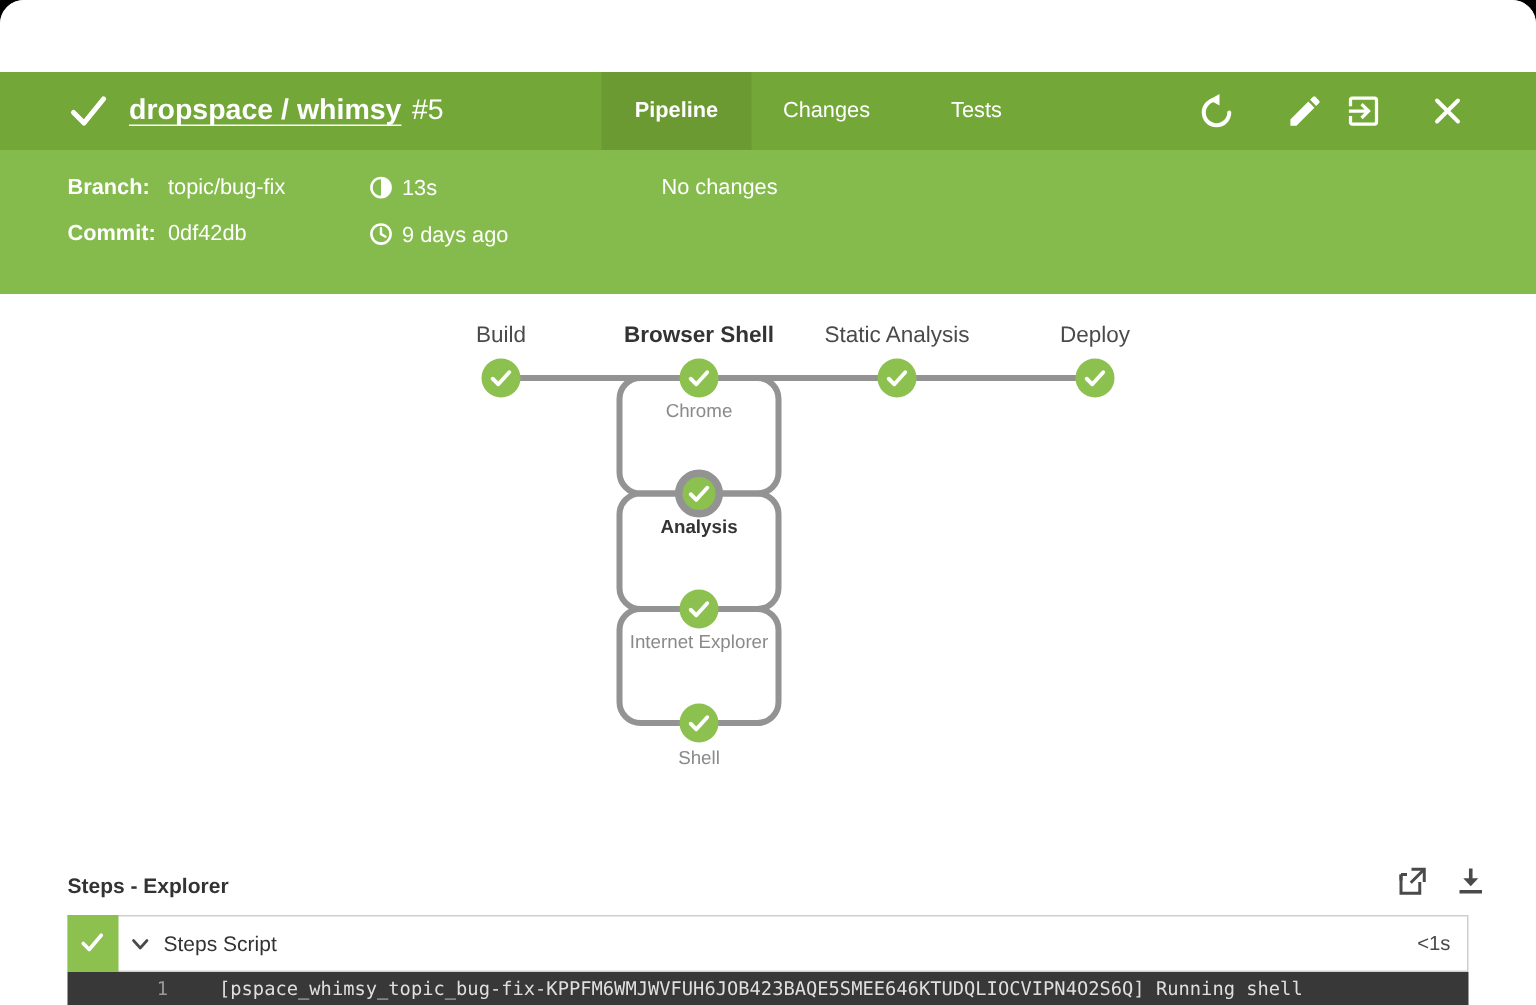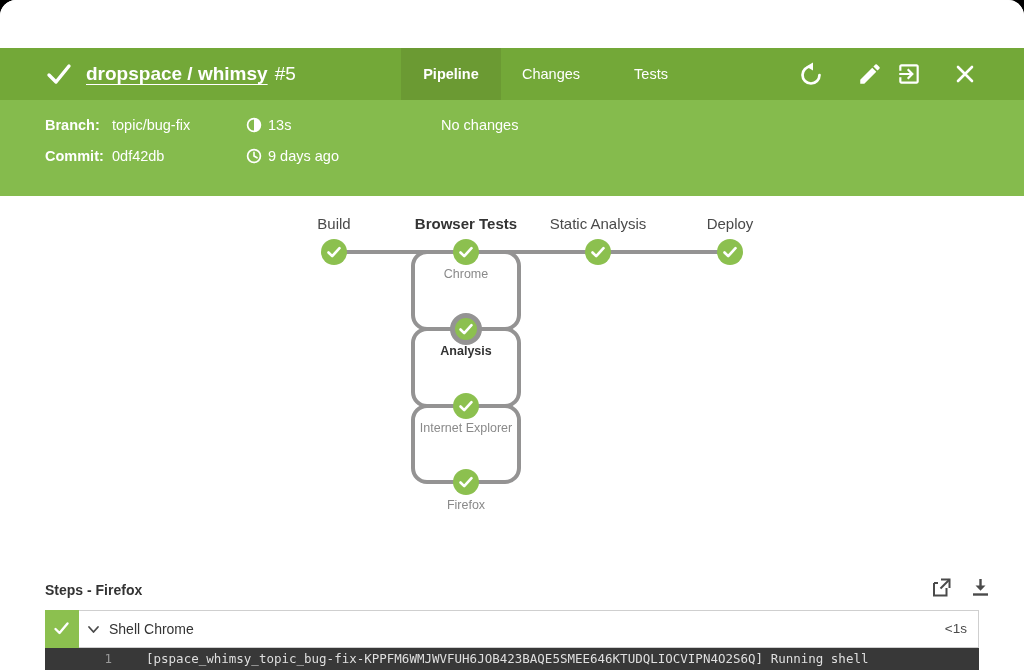--- a/index.html
+++ b/index.html
@@ -171,31 +171,31 @@
         <circle class="node" r="13"></circle>
           <path class="check" d="M-5.5 0.5 L-1.8 4.2 L5.5 -3.8"></path>
       </g>
       <g transform="translate(446,314)">
         <circle class="node" r="13"></circle>
           <path class="check" d="M-5.5 0.5 L-1.8 4.2 L5.5 -3.8"></path>
       </g>
     </svg>
 
     <div class="stage-label" style="left:314px;top:47px;">Build</div>
-    <div class="stage-label sel" style="left:446px;top:47px;">Browser Tests</div>
+    <div class="stage-label sel" style="left:446px;top:47px;">Browser Shell</div>
     <div class="stage-label" style="left:578px;top:47px;">Static Analysis</div>
     <div class="stage-label" style="left:710px;top:47px;">Deploy</div>
 
     <div class="branch-label" style="left:446px;top:99px;">Chrome</div>
     <div class="branch-label sel" style="left:446px;top:176px;">Analysis</div>
     <div class="branch-label" style="left:446px;top:253px;">Internet Explorer</div>
-    <div class="branch-label" style="left:446px;top:330px;">Firefox</div>
-  </div>
-
-  <div class="steps-heading">Steps - Firefox</div>
+    <div class="branch-label" style="left:446px;top:330px;">Shell</div>
+  </div>
+
+  <div class="steps-heading">Steps - Explorer</div>
   <div class="steps-actions">
     <span class="sicon">
       <svg viewBox="0 0 23 23">
         <path d="M4 7 L4 19.5 L16.5 19.5 L16.5 12" fill="none" stroke="#4A4A4A" stroke-width="2"></path>
         <path d="M4 7 L8 7 M4 7 L4 11" fill="none" stroke="#4A4A4A" stroke-width="2"></path>
         <path d="M11 3.5 L19.5 3.5 L19.5 12" fill="none" stroke="#4A4A4A" stroke-width="2"></path>
         <path d="M19.5 3.5 L10.5 12.5" stroke="#4A4A4A" stroke-width="2"></path>
       </svg>
     </span>
     <span class="sicon">
@@ -211,21 +211,21 @@
     <span class="step-status">
       <svg viewBox="0 0 19 19">
           <path d="M3.5 10 L7.5 14 L15.5 4.5" fill="none" stroke="#fff" stroke-width="2.4" stroke-linecap="round" stroke-linejoin="round"></path>
         </svg>
     </span>
     <span class="step-chevron">
       <svg viewBox="0 0 15 15">
           <path d="M3 5 L7.5 10 L12 5" fill="none" stroke="#4A4A4A" stroke-width="1.8" stroke-linecap="round" stroke-linejoin="round"></path>
         </svg>
     </span>
-    <span class="step-name">Shell Chrome</span>
+    <span class="step-name">Steps Script</span>
     <span class="step-duration">&lt;1s</span>
   </div>
 
   <div class="console">
     <span class="gutter">1</span><span class="logtext">[pspace_whimsy_topic_bug-fix-KPPFM6WMJWVFUH6JOB423BAQE5SMEE646KTUDQLIOCVIPN4O2S6Q] Running shell</span>
   </div>
 
 </div>
 
 </body></html>

